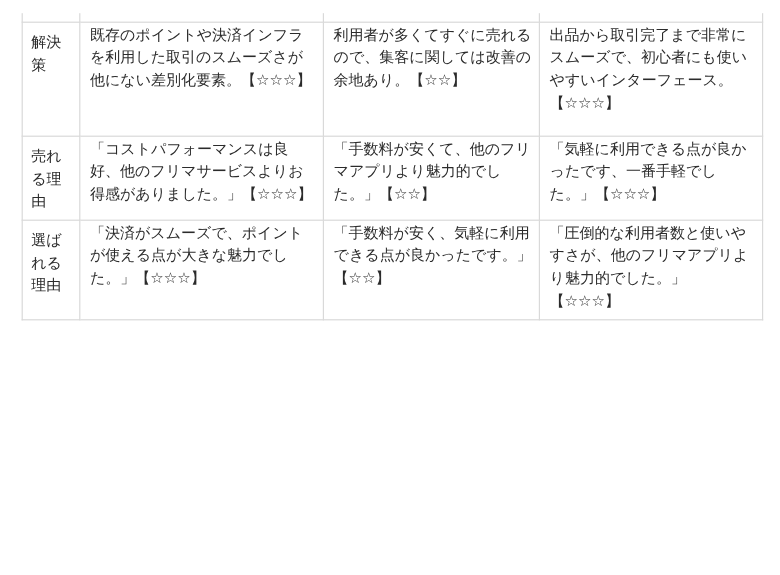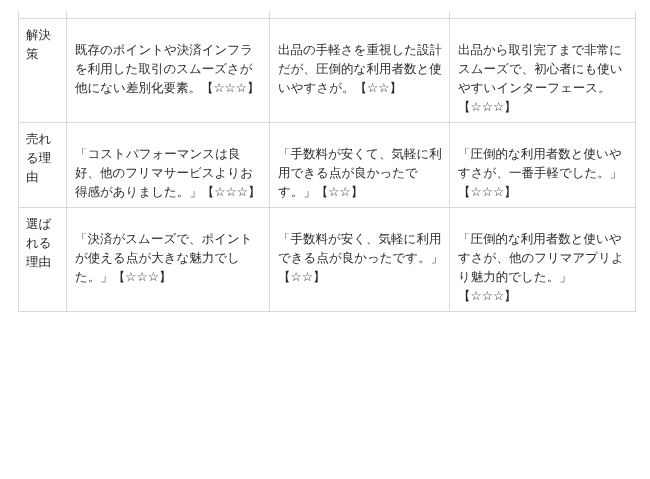--- a/index.html
+++ b/index.html
@@ -27,21 +27,21 @@
     top: 11px;
     border-collapse: collapse;
     table-layout: fixed;
     width: 617px;
   }
   table.cmp-table td {
     border: 1px solid #d9d9d9;
     vertical-align: top;
     font-size: 12.5px;
     line-height: 19px;
-    padding: 22px 5px 5px 8px;
+    padding: 1px 5px 5px 8px;
     word-break: normal;
     overflow-wrap: normal;
     color: #2b2b2b;
     background: #ffffff;
   }
   
   table.cmp-table tr.cropped-row td {
     border-top: none;
     height: 7px;
     padding: 0;
@@ -74,28 +74,28 @@
     <tbody>
         <tr class="cropped-row">
       <td></td>
       <td></td>
       <td></td>
       <td></td>
     </tr>
     <tr class="r-1">
       <td class="label-cell">解決策</td>
       <td>既存のポイントや決済インフラを利用した取引のスムーズさが他にない差別化要素。【☆☆☆】</td>
-      <td>出品の手軽さを重視した設計だが、圧倒的な利用者数と使いやすさが。【☆☆】</td>
+      <td>利用者が多くてすぐに売れるので、集客に関しては改善の余地あり。【☆☆】</td>
       <td>出品から取引完了まで非常にスムーズで、初心者にも使いやすいインターフェース。【☆☆☆】</td>
     </tr>
     <tr class="r-5">
       <td class="label-cell">売れる理由</td>
       <td>「コストパフォーマンスは良好、他のフリマサービスよりお得感がありました。」【☆☆☆】</td>
-      <td>「手数料が安くて、気軽に利用できる点が良かったです。」【☆☆】</td>
-      <td>「圧倒的な利用者数と使いやすさが、一番手軽でした。」【☆☆☆】</td>
+      <td>「手数料が安くて、他のフリマアプリより魅力的でした。」【☆☆】</td>
+      <td>「気軽に利用できる点が良かったです、一番手軽でした。」【☆☆☆】</td>
     </tr>
     <tr class="r-6">
       <td class="label-cell">選ばれる理由</td>
       <td>「決済がスムーズで、ポイントが使える点が大きな魅力でした。」【☆☆☆】</td>
       <td>「手数料が安く、気軽に利用できる点が良かったです。」【☆☆】</td>
       <td>「圧倒的な利用者数と使いやすさが、他のフリマアプリより魅力的でした。」【☆☆☆】</td>
     </tr>
   </tbody>
     </table>
 </div>

